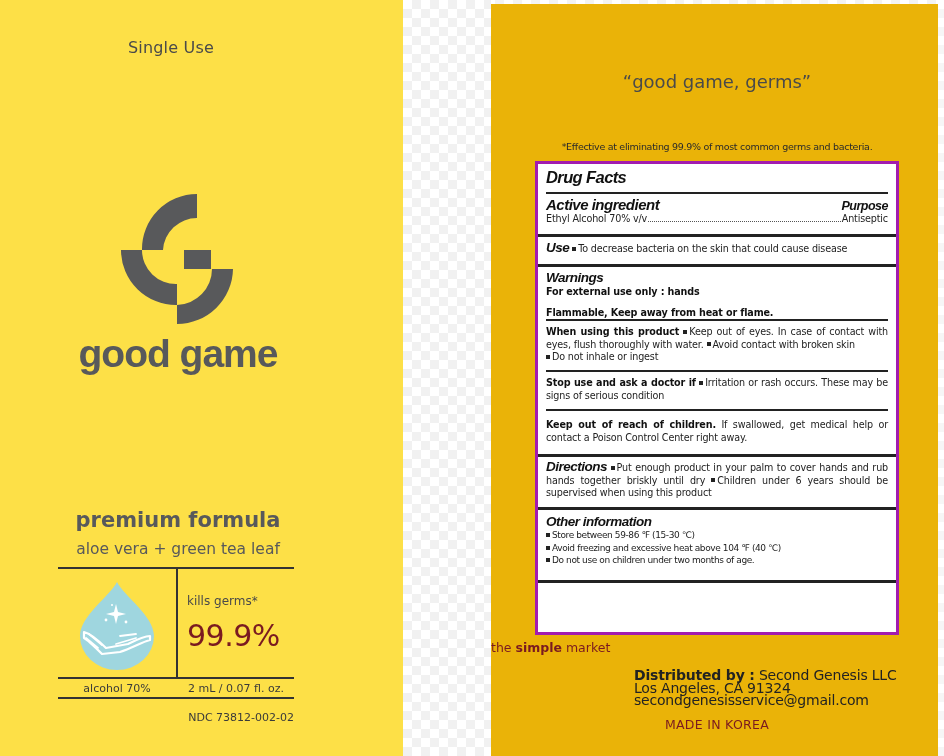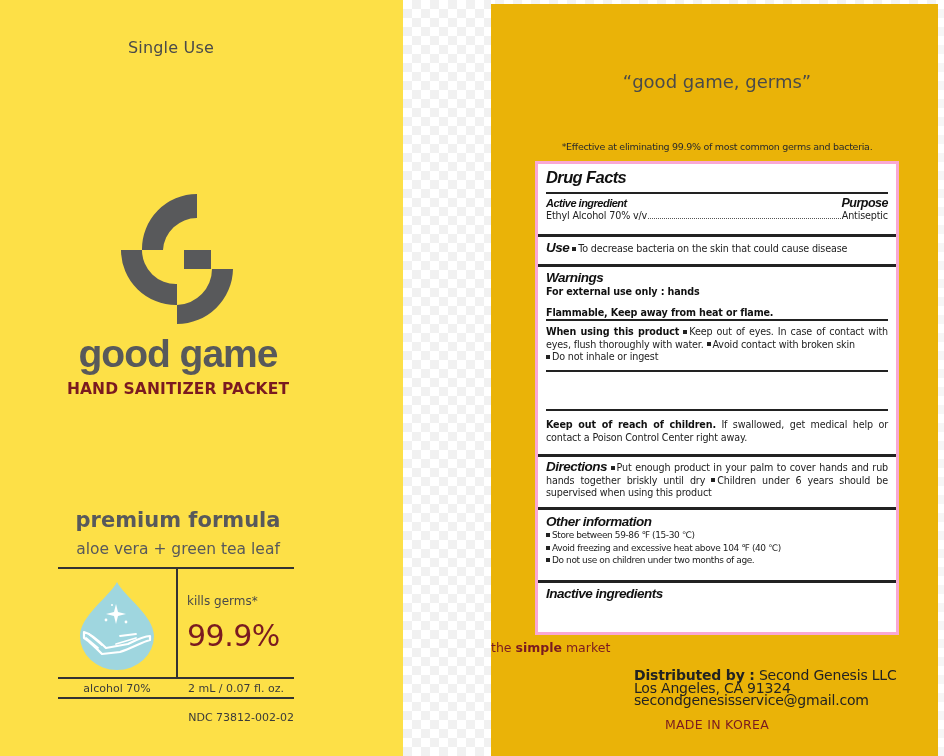--- a/index.html
+++ b/index.html
@@ -39,21 +39,21 @@
   .pct { position: absolute; left: 187px; top: 618px; font-size: 30px; color: #7a1a20; letter-spacing: -.5px; }
   .alcohol { position: absolute; left: 58px; width: 118px; top: 682px; text-align: center; font-size: 11px; color: #3a3a3a; }
   .volume { position: absolute; left: 178px; width: 116px; top: 682px; text-align: center; font-size: 11px; color: #3a3a3a; }
   .ndc { position: absolute; left: 58px; width: 236px; top: 711px; text-align: right; font-size: 11px; color: #3a3a3a; }
 
   
   .right { position: absolute; left: 491px; top: 4px; width: 447px; height: 752px; background: #eab308; }
   .slogan { position: absolute; left: 0; width: 452px; top: 67px; text-align: center; font-size: 18px; color: #4a4a4a; }
   .effective { position: absolute; left: 0; width: 452px; top: 137px; text-align: center; font-size: 9.5px; color: #2a2a2a; letter-spacing: -.3px; }
 
-  .df { position: absolute; left: 44px; top: 157px; width: 364px; height: 474px; border: 3px solid #f9a8d4; background: #fff; padding-left: 8px; }
+  .df { position: absolute; left: 44px; top: 157px; width: 364px; height: 474px; border: 3px solid #a21caf; background: #fff; padding-left: 8px; }
   .df-sec { position: absolute; left: 0; right: 0; padding: 0 8px; }
   .df-div { position: absolute; left: 0; right: 0; height: 3px; background: #222; }
   .df-thin { position: absolute; left: 8px; right: 8px; height: 2px; background: #222; }
   .h-big { font-family: "Liberation Sans", sans-serif; font-weight: 700; font-style: italic; font-size: 16.5px; color: #111; letter-spacing: -.6px; }
   .h-mid { font-family: "Liberation Sans", sans-serif; font-weight: 700; font-style: italic; font-size: 13.5px; color: #111; letter-spacing: -.5px; }
   .txt { font-size: 9.6px; line-height: 12.6px; color: #222; letter-spacing: -.15px; }
   .txt b { font-weight: 700; color: #111; }
   .justify { text-align: justify; }
   .sq { display: inline-block; width: 4px; height: 4px; background: #222; margin: 0 2px 1px 0; vertical-align: middle; }
   .row-flex { display: flex; justify-content: space-between; align-items: baseline; }
@@ -82,21 +82,20 @@
 
       <path d="M0 56 H 21 A 34 34 0 0 0 56 90 V 111 A 55 55 0 0 1 0 56 Z"></path>
 
       <path d="M56 111 V 130 A 56 56 0 0 0 112 75 H 91 A 36 36 0 0 1 56 111 Z"></path>
 
       <rect x="63" y="56" width="27" height="19"></rect>
     </g>
   </svg>
 
   <div class="brand">good game</div>
-  <div class="product-type">HAND SANITIZER PACKET</div>
 
   <div class="premium">premium formula</div>
   <div class="ingr-line">aloe vera + green tea leaf</div>
 
   <div class="hline" style="top:567px"></div>
   <div class="vline"></div>
 
   <svg class="drop" viewBox="0 0 74 88">
     <path d="M37 0 C 30 14 0 34 0 54 A 37 34 0 0 0 74 54 C 74 34 44 14 37 0 Z" fill="#9fd6df"></path>
 
@@ -124,21 +123,21 @@
   <div class="effective">*Effective at eliminating 99.9% of most common germs and bacteria.</div>
 
   <div class="df">
 
     <div class="df-sec" style="top:4px">
       <div class="h-big">Drug Facts</div>
     </div>
     <div class="df-thin" style="top:28px"></div>
     <div class="df-sec" style="top:32px">
       <div class="row-flex">
-        <span class="h-mid" style="font-size:11px">Active ingredient</span>
+        <span class="h-mid" style="font-size:15px">Active ingredient</span>
         <span class="h-mid" style="font-size:12.5px">Purpose</span>
       </div>
       <div class="row-flex txt">
         <span>Ethyl Alcohol 70% v/v</span>
         <span class="dots"></span>
         <span>Antiseptic</span>
       </div>
     </div>
     <div class="df-div" style="top:70px"></div>
 
@@ -156,20 +155,24 @@
     <div class="df-thin" style="top:155px"></div>
 
     <div class="df-sec txt justify" style="top:162px">
       <b>When using this product</b>
       <span class="sq"></span><span>Keep out of eyes. In case of contact with eyes, flush thoroughly with water.</span>
       <span class="sq"></span><span>Avoid contact with broken skin</span><br>
       <span class="sq"></span><span>Do not inhale or ingest</span>
     </div>
     <div class="df-thin" style="top:206px"></div>
 
+    <div class="df-sec txt justify" style="top:213px">
+      <b>Stop use and ask a doctor if</b>
+      <span class="sq"></span><span>Irritation or rash occurs. These may be signs of serious condition</span>
+    </div>
     <div class="df-thin" style="top:245px"></div>
 
     <div class="df-sec txt justify" style="top:255px">
       <b>Keep out of reach of children.</b>
       <span>If swallowed, get medical help or contact a Poison Control Center right away.</span>
     </div>
     <div class="df-div" style="top:290px"></div>
 
     <div class="df-sec txt justify" style="top:297px">
       <span class="h-mid">Directions</span>
@@ -180,21 +183,20 @@
 
     <div class="df-sec" style="top:350px">
       <div class="h-mid">Other information</div>
       <div class="txt" style="font-size:9px;letter-spacing:-.4px"><span class="sq"></span><span>Store between 59-86 ℉ (15-30 ℃)</span></div>
       <div class="txt" style="font-size:9px;letter-spacing:-.4px"><span class="sq"></span><span>Avoid freezing and excessive heat above 104 ℉ (40 ℃)</span></div>
       <div class="txt" style="font-size:9px;letter-spacing:-.4px"><span class="sq"></span><span>Do not use on children under two months of age.</span></div>
     </div>
     <div class="df-div" style="top:416px"></div>
 
     <div class="df-sec" style="top:422px">
-      <div class="h-mid">Inactive ingredients</div>
     </div>
   </div>
 
   <div class="footer-brand"><span>the </span><b>simple</b><span> market</span></div>
 
   <div class="dist">
     <div><b>Distributed by :</b><span> Second Genesis LLC</span></div>
     <div>Los Angeles, CA 91324</div>
     <div>secondgenesisservice@gmail.com</div>
   </div>

